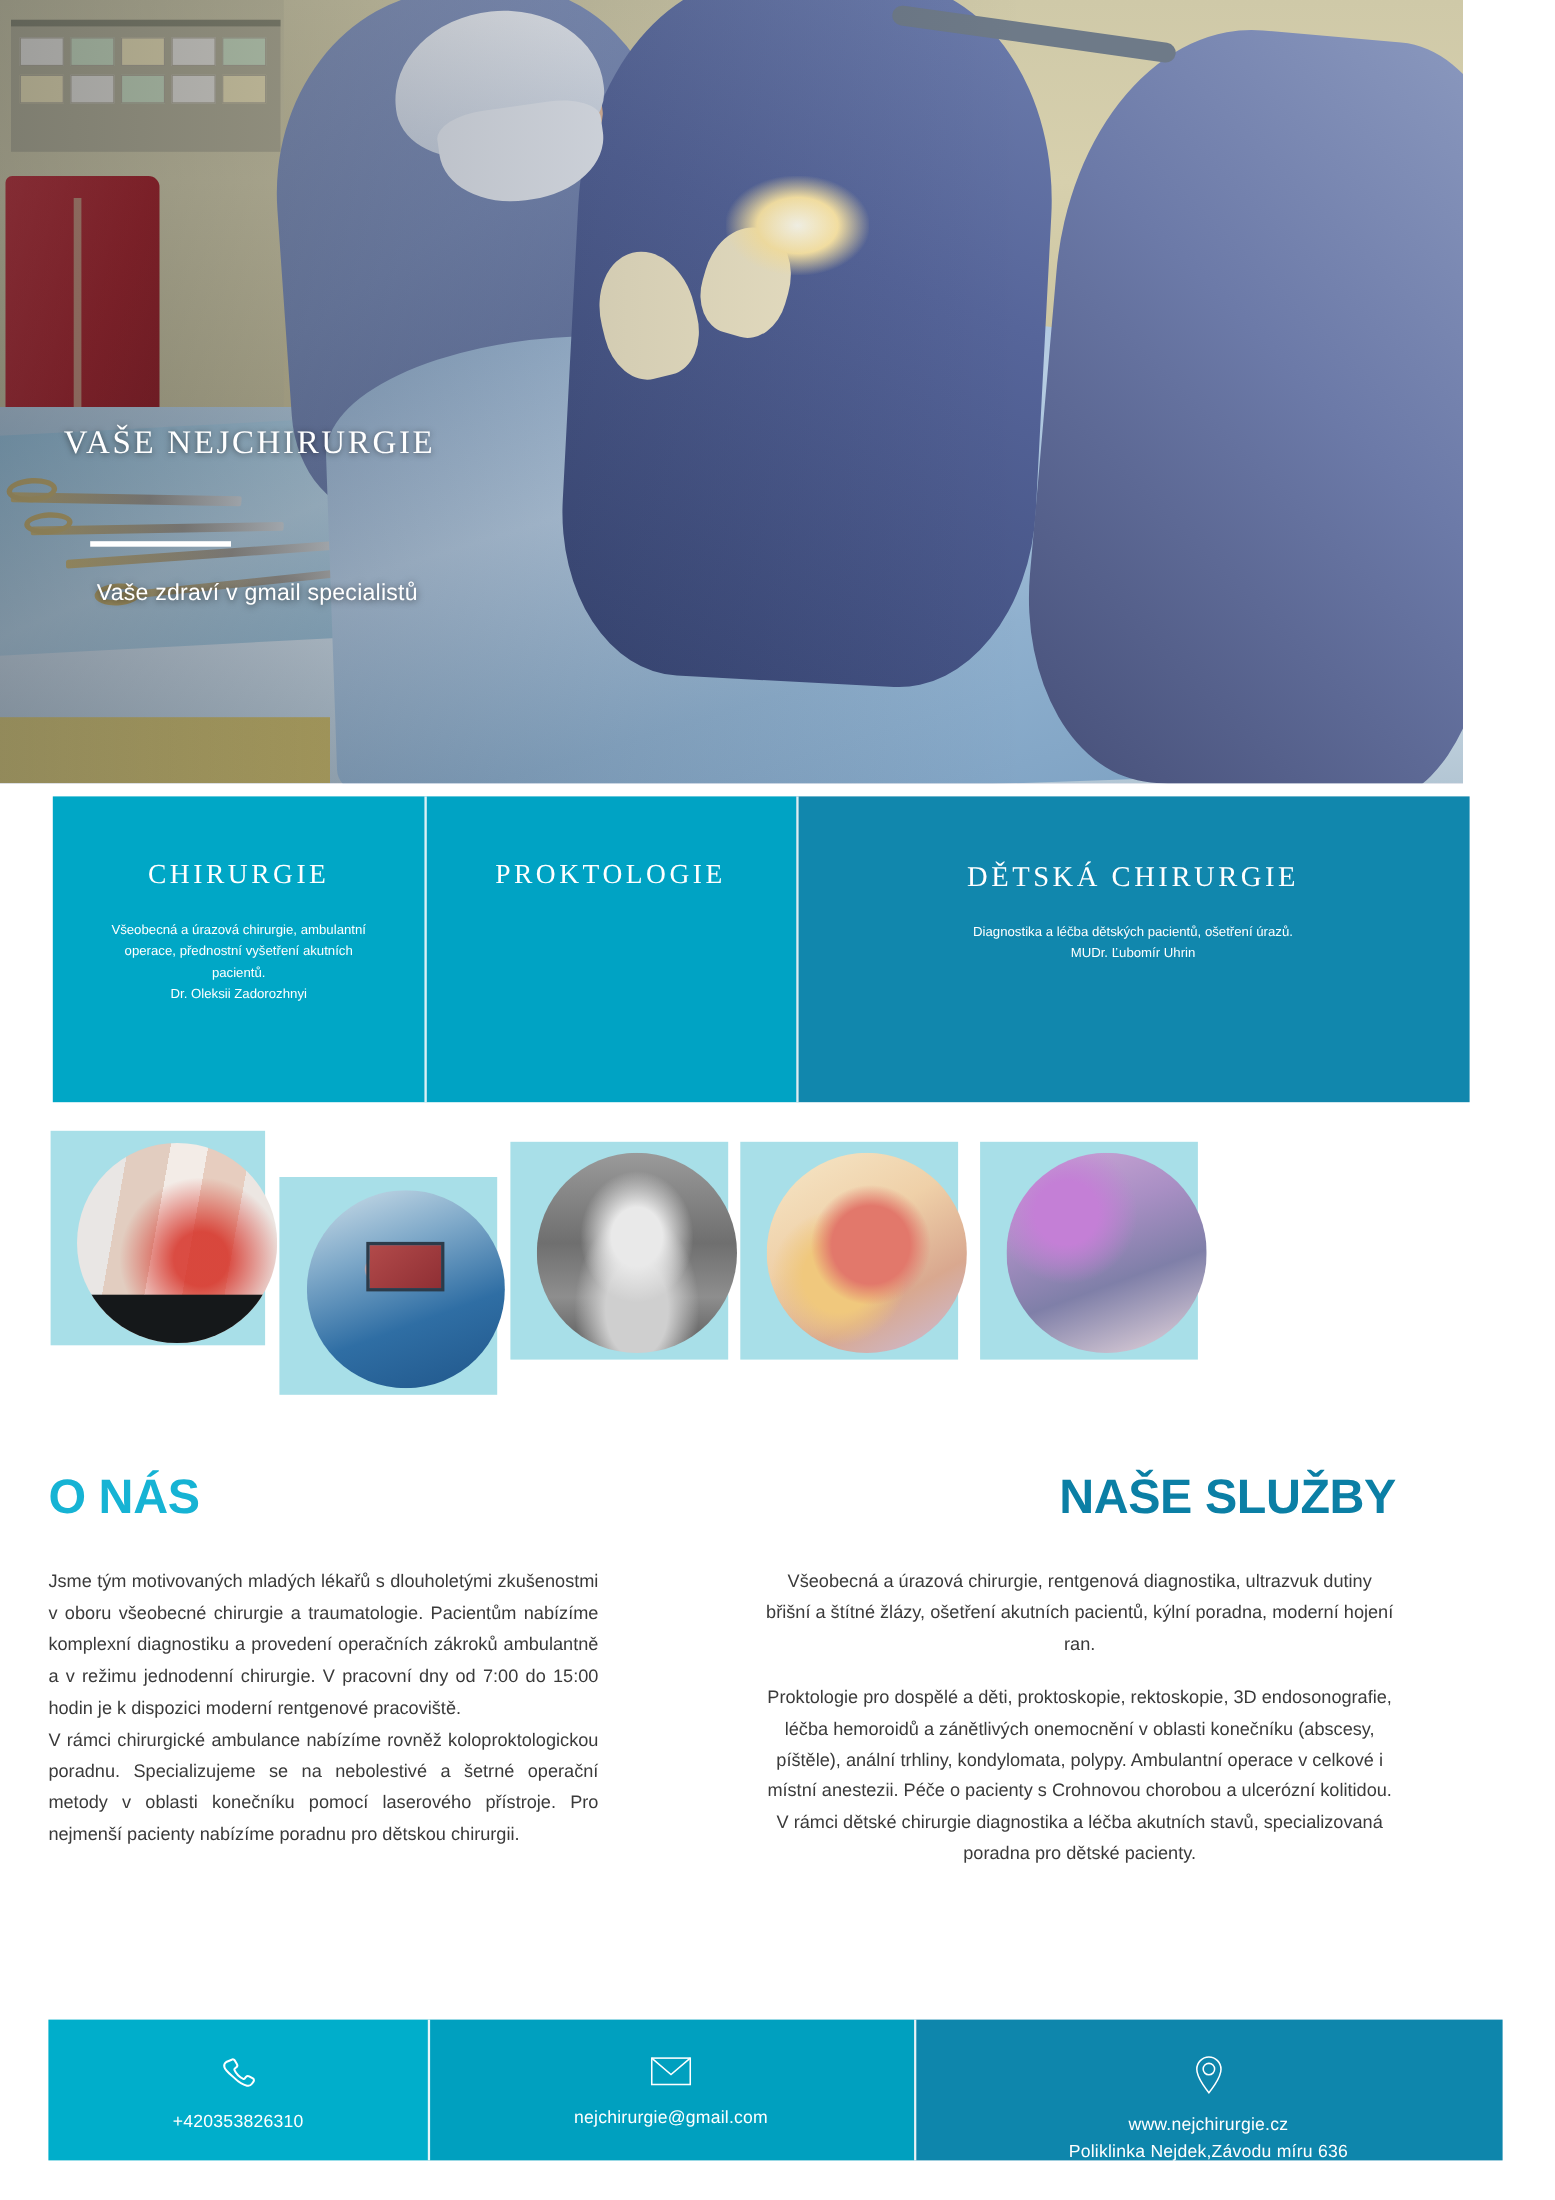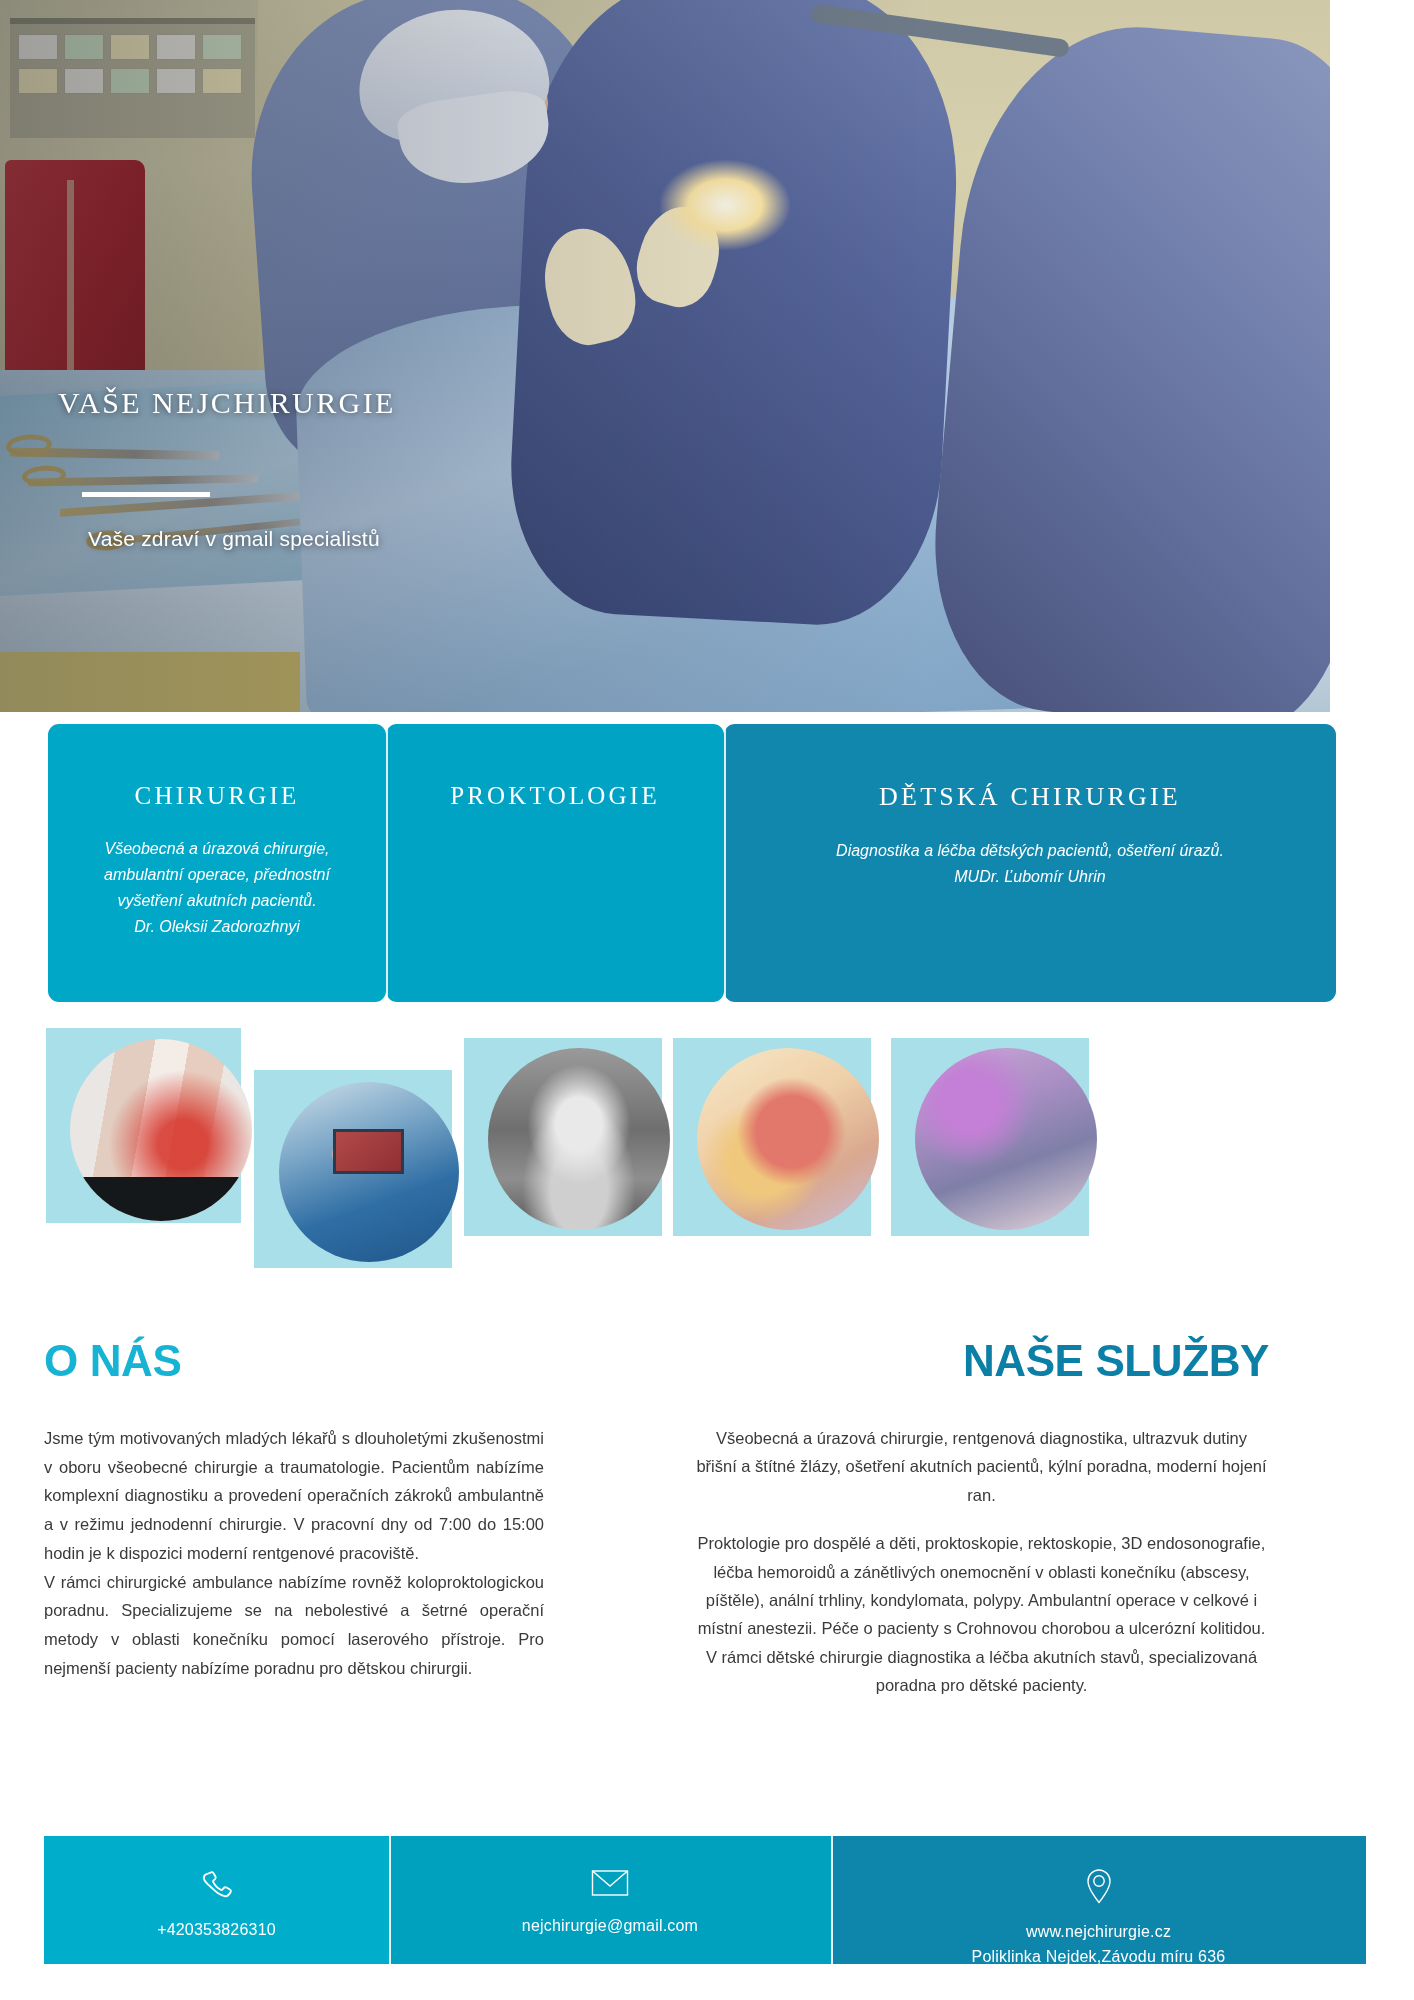--- a/index.html
+++ b/index.html
@@ -125,35 +125,35 @@
     margin: 30px 0 0 30px;
     font-size: 21px; color:#ffffff; letter-spacing:.2px;
     text-shadow: 0 1px 7px rgba(0,0,0,.6);
   }
 
   
   .cards {
     position:absolute; left:48px; top:724px; width:1288px; height:278px;
     display:flex;
   }
-  .card { position:relative; padding: 58px 42px 0; text-align:center;border-radius:11px; }
+  .card { position:relative; padding: 58px 42px 0; text-align:center; }
   .card + .card::before {
     content:""; position:absolute; left:0; top:0; width:2px; height:100%;
     background: rgba(255,255,255,.85);
   }
   .card-1 { width: 338px; background:#00a7c6; }
   .card-2 { width: 338px; background:#00a3c4; }
   .card-3 { width: 612px; background:#1187ad; }
   .card-title {
     font-family: "Liberation Serif", "DejaVu Serif", serif;
     color:#ffffff; font-size:25px; letter-spacing:3.2px; font-weight:400;
     margin-bottom: 26px;
   }
   .card-3 .card-title { font-size:26px; }
-  .card-body { color:#ffffff; font-size:16px; line-height:1.62;font-style:italic; }
+  .card-body { color:#ffffff; font-size:12px; line-height:1.62; }
 
   
   .gallery { position:absolute; left:46px; top:1028px; width:1320px; height:270px; }
   .tile { position:absolute; background:#a8dfe8; }
   .tile .circle {
     position:absolute; border-radius:50%; overflow:hidden;
     background:#dfe3e6;
   }
   .t1 { left:0;    top:0;   width:195px; height:195px; }
   .t1 .circle { left:24px; top:11px; width:182px; height:182px;

